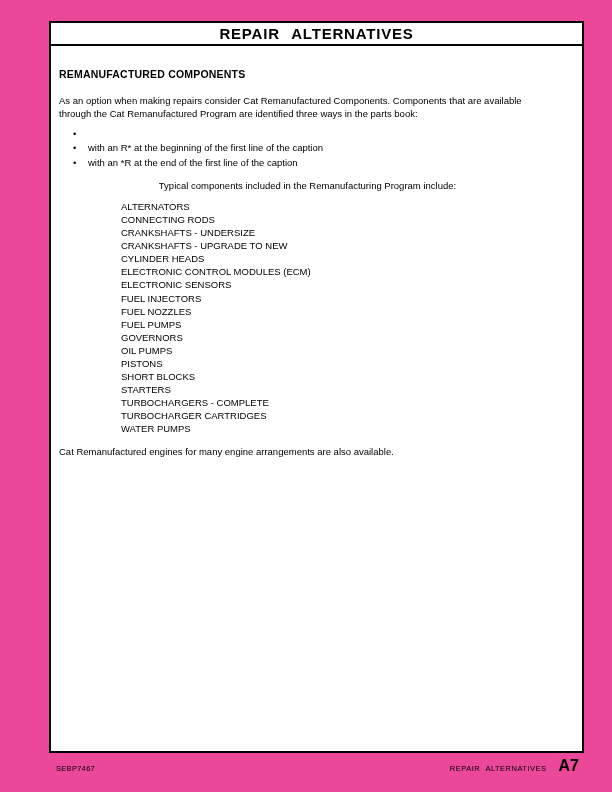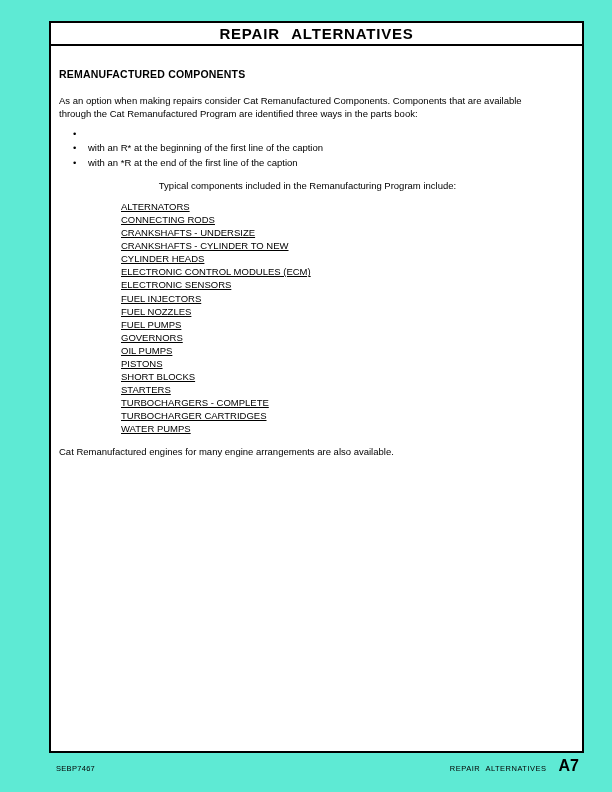--- a/index.html
+++ b/index.html
@@ -4,21 +4,21 @@
 <style>
   html, body {
     margin: 0;
     padding: 0;
     background: #ffffff;
   }
   .page {
     position: relative;
     width: 612px;
     height: 792px;
-    background: #5eead4;
+    background: #ec4899;
     font-family: "Liberation Sans", sans-serif;
     color: #000000;
     overflow: hidden;
   }
   .frame {
     position: absolute;
     left: 49px;
     top: 21px;
     width: 535px;
     height: 732px;
@@ -69,21 +69,20 @@
     padding-left: 2px;
   }
   .list-intro {
     margin: 9px 0 8px 0;
     text-align: center;
   }
   .component-list {
     margin: 0 0 0 62px;
     padding: 0;
     line-height: 13.1px;
-    text-decoration: underline;
   }
   .component-item {
     white-space: nowrap;
   }
   .closing {
     margin: 9px 0 0 0;
   }
   .footer {
     position: absolute;
     left: 48px;
@@ -144,21 +143,21 @@
           <span>with an *R at the end of the first line of the caption</span>
         </div>
       </div>
 
       <p class="list-intro">Typical components included in the Remanufacturing Program include:</p>
 
       <div class="component-list">
         <div class="component-item">ALTERNATORS</div>
         <div class="component-item">CONNECTING RODS</div>
         <div class="component-item">CRANKSHAFTS - UNDERSIZE</div>
-        <div class="component-item">CRANKSHAFTS - CYLINDER TO NEW</div>
+        <div class="component-item">CRANKSHAFTS - UPGRADE TO NEW</div>
         <div class="component-item">CYLINDER HEADS</div>
         <div class="component-item">ELECTRONIC CONTROL MODULES (ECM)</div>
         <div class="component-item">ELECTRONIC SENSORS</div>
         <div class="component-item">FUEL INJECTORS</div>
         <div class="component-item">FUEL NOZZLES</div>
         <div class="component-item">FUEL PUMPS</div>
         <div class="component-item">GOVERNORS</div>
         <div class="component-item">OIL PUMPS</div>
         <div class="component-item">PISTONS</div>
         <div class="component-item">SHORT BLOCKS</div>

